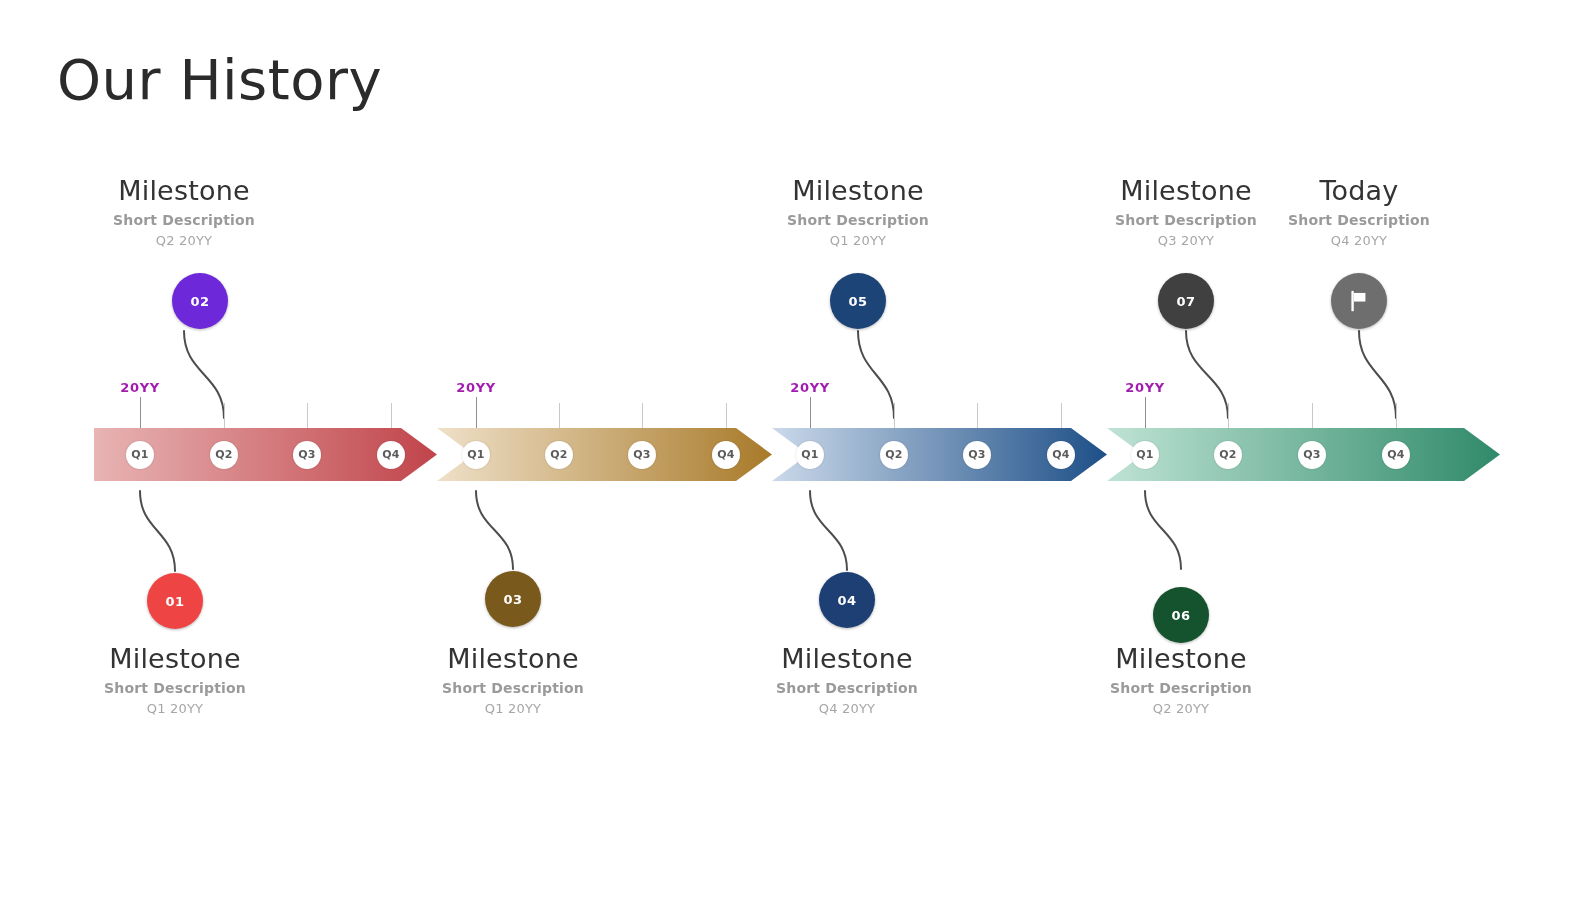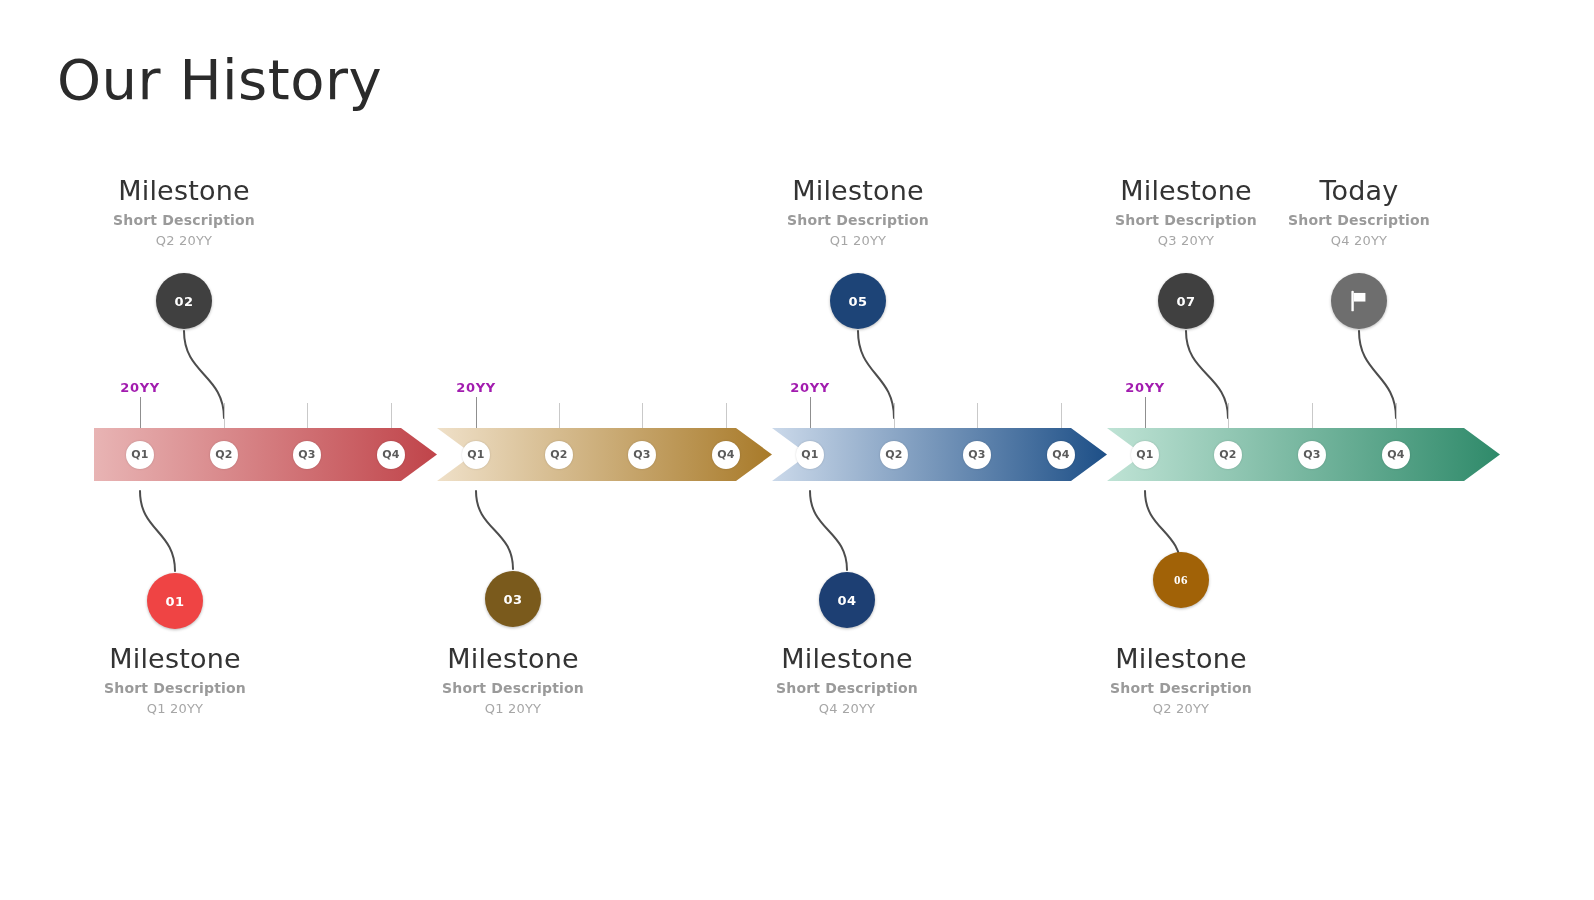--- a/index.html
+++ b/index.html
@@ -206,21 +206,21 @@
     </div>
   <div id="milestone-layer">
       <div class="marker" style="left: 175px; top: 601px; background: #ef4444;">
         <span>01</span>
       </div>
       <div class="ms-text" style="left: 175px; top: 643px;">
         <div class="ms-title">Milestone</div>
         <div class="ms-desc">Short Description</div>
         <div class="ms-date">Q1 20YY</div>
       </div>
-      <div class="marker" style="left: 184px; top: 301px; background: #404040;">
+      <div class="marker" style="left: 200px; top: 301px; background: #6d28d9;">
         <span>02</span>
       </div>
       <div class="ms-text" style="left: 184px; top: 175px;">
         <div class="ms-title">Milestone</div>
         <div class="ms-desc">Short Description</div>
         <div class="ms-date">Q2 20YY</div>
       </div>
       <div class="marker" style="left: 513px; top: 599px; background: rgb(122, 90, 28);">
         <span>03</span>
       </div>
@@ -238,21 +238,21 @@
         <div class="ms-date">Q4 20YY</div>
       </div>
       <div class="marker" style="left: 858px; top: 301px; background: rgb(29, 68, 119);">
         <span>05</span>
       </div>
       <div class="ms-text" style="left: 858px; top: 175px;">
         <div class="ms-title">Milestone</div>
         <div class="ms-desc">Short Description</div>
         <div class="ms-date">Q1 20YY</div>
       </div>
-      <div class="marker" style="left: 1181px; top: 580px; background: #a16207; font-family: Liberation Serif, serif;">
+      <div class="marker" style="left: 1181px; top: 615px; background: #14532d;">
         <span>06</span>
       </div>
       <div class="ms-text" style="left: 1181px; top: 643px;">
         <div class="ms-title">Milestone</div>
         <div class="ms-desc">Short Description</div>
         <div class="ms-date">Q2 20YY</div>
       </div>
       <div class="marker" style="left: 1186px; top: 301px; background: #404040;">
         <span>07</span>
       </div>

